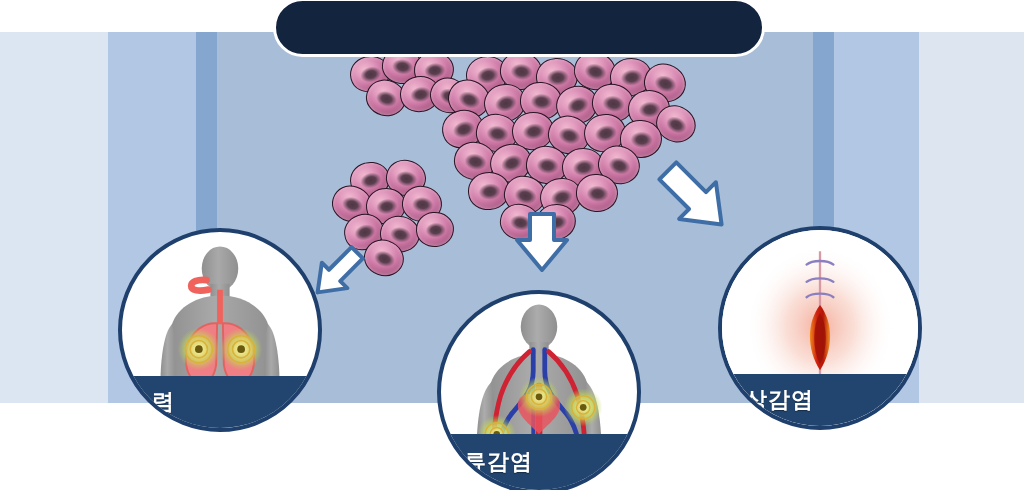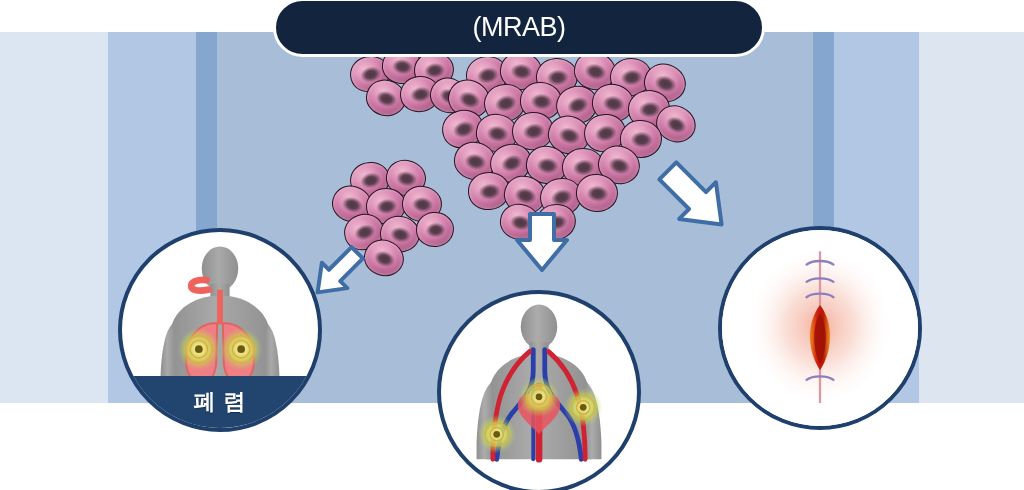--- a/index.html
+++ b/index.html
@@ -44,21 +44,21 @@
 
   
   .node{
     position:absolute;border-radius:50%;overflow:hidden;
     background:#ffffff;border:4px solid #1f406d;box-sizing:border-box;
     z-index:30;
   }
   .node .art{position:absolute;left:0;top:0;right:0;bottom:0;}
   .node .band{
     position:absolute;left:0;right:0;bottom:0;background:#21456f;
-    display:flex;align-items:center;justify-content:center;
+    display:flex;align-items:center;justify-content:flex-start;
   }
   .node .band span{
     color:#ffffff;font-size:22px;font-weight:bold;letter-spacing:1px;
     text-shadow:0 1px 1px rgba(0,0,0,.35);
   }
 
   #node-pneumonia{left:118px;top:228px;width:204px;height:204px;}
   #node-pneumonia .band{height:52px;}
   #node-blood{left:437px;top:290px;width:204px;height:204px;}
   #node-blood .band{height:56px;}
@@ -249,20 +249,23 @@
         <circle cx="148" cy="118" r="7" fill="none" stroke="#d9b23a" stroke-width="1.5"></circle>
         <circle cx="148" cy="118" r="3.5" fill="#6a5a10"></circle>
       </g>
       <g>
         <circle cx="58" cy="146" r="20" fill="url(#hot2)"></circle>
         <circle cx="58" cy="146" r="12" fill="none" stroke="#d9b23a" stroke-width="1.5"></circle>
         <circle cx="58" cy="146" r="7" fill="none" stroke="#d9b23a" stroke-width="1.5"></circle>
         <circle cx="58" cy="146" r="3.5" fill="#6a5a10"></circle>
       </g>
     </svg>
+    <div class="band">
+      <span>혈류감염</span>
+    </div>
   </div>
 
   <div class="node" id="node-wound">
     <svg class="art" viewBox="0 0 204 204" preserveAspectRatio="xMidYMid slice">
       <defs>
         <radialGradient id="skinInflam" cx="50%" cy="50%" r="50%">
           <stop offset="0%" stop-color="#f3a08c" stop-opacity=".85"></stop>
           <stop offset="45%" stop-color="#f6c3b4" stop-opacity=".55"></stop>
           <stop offset="100%" stop-color="#ffffff" stop-opacity="0"></stop>
         </radialGradient>
@@ -281,19 +284,21 @@
       <path d="M102 78 C116 96 116 124 102 146 C88 124 88 96 102 78 Z" fill="url(#gash)"></path>
       <path d="M102 86 C110 100 110 124 102 140 C94 124 94 100 102 86 Z" fill="#9e1206" opacity=".85"></path>
 
       <g stroke="#8a7fc0" stroke-width="2.4" fill="none" stroke-linecap="round">
         <path d="M88 36 C94 31 110 31 116 36"></path>
         <path d="M88 54 C94 49 110 49 116 54"></path>
         <path d="M88 70 C94 65 110 65 116 70"></path>
         <path d="M88 156 C94 151 110 151 116 156"></path>
       </g>
     </svg>
+    <div class="band">
+      <span>창상감염</span>
+    </div>
   </div>
 
   <div id="title-pill">
-      <span class="en">(MRAB)</span>
   </div>
 
 </div>
 
 </body></html>

